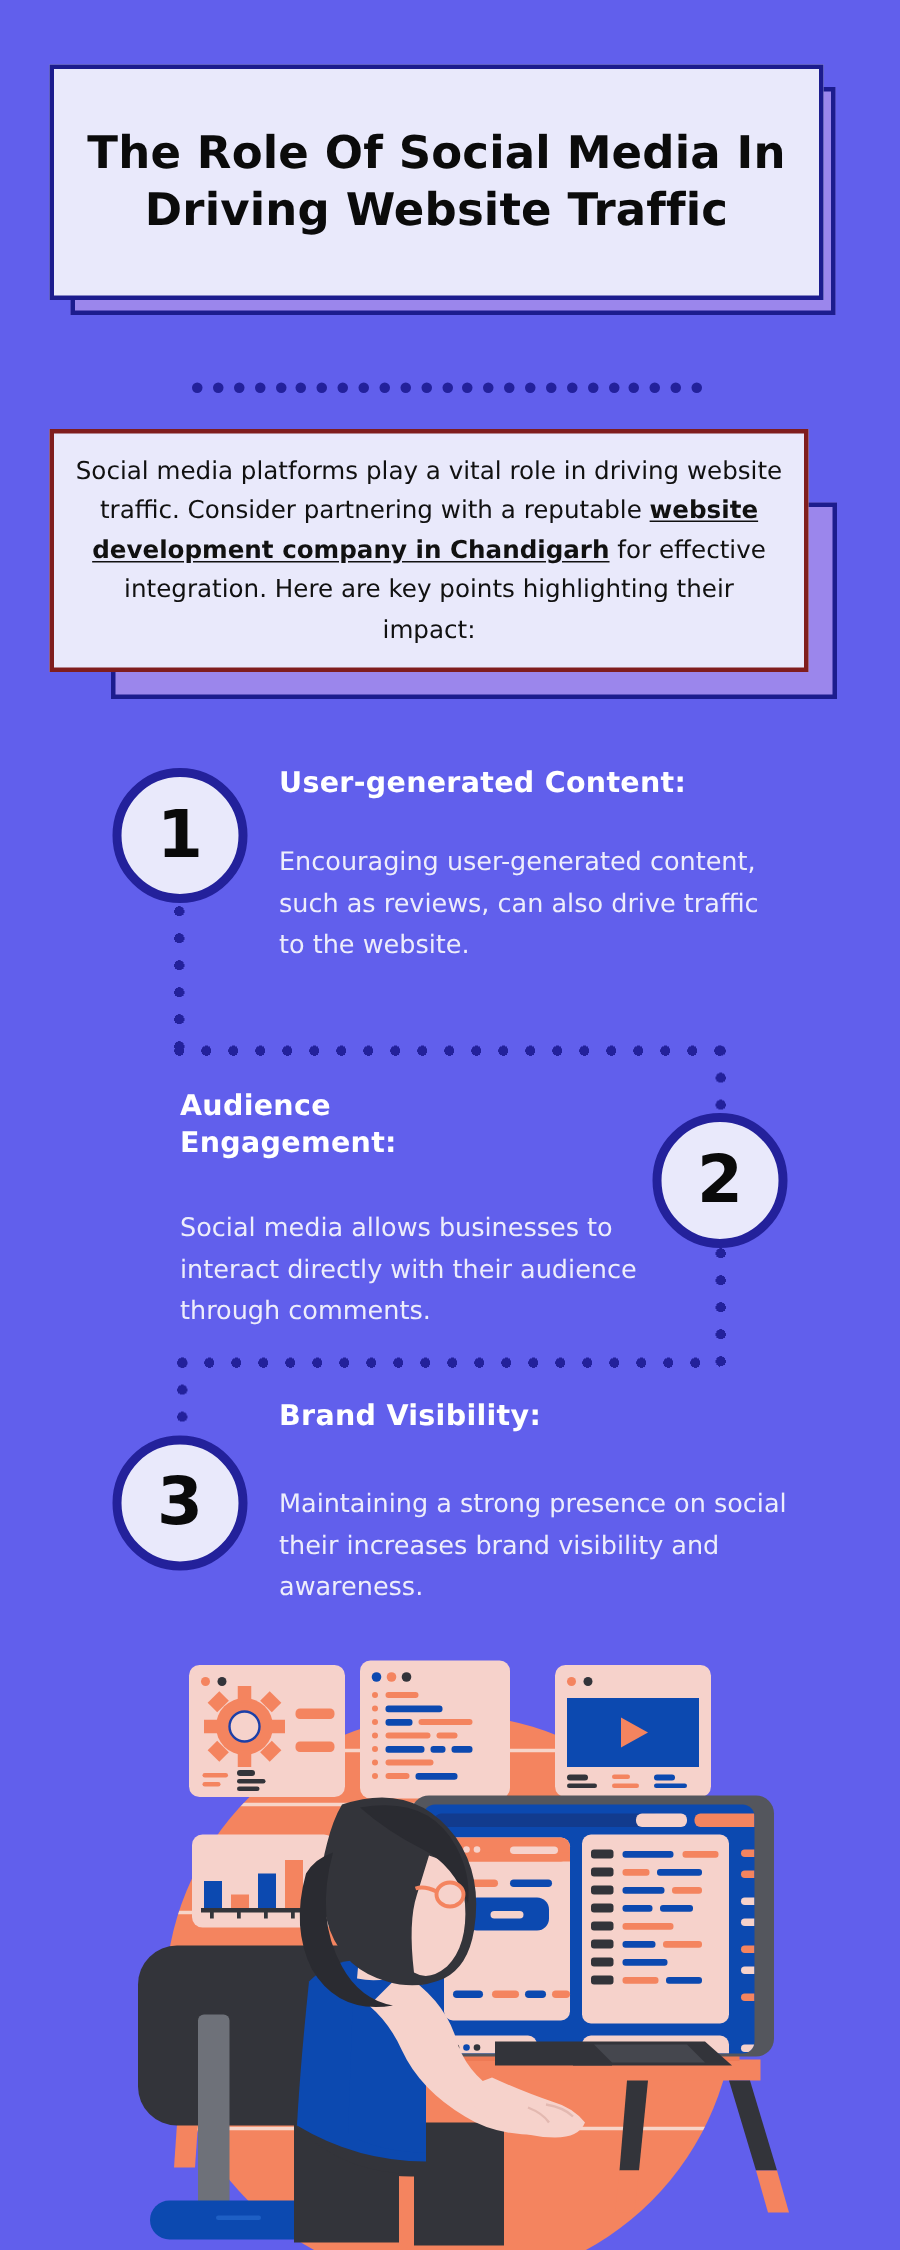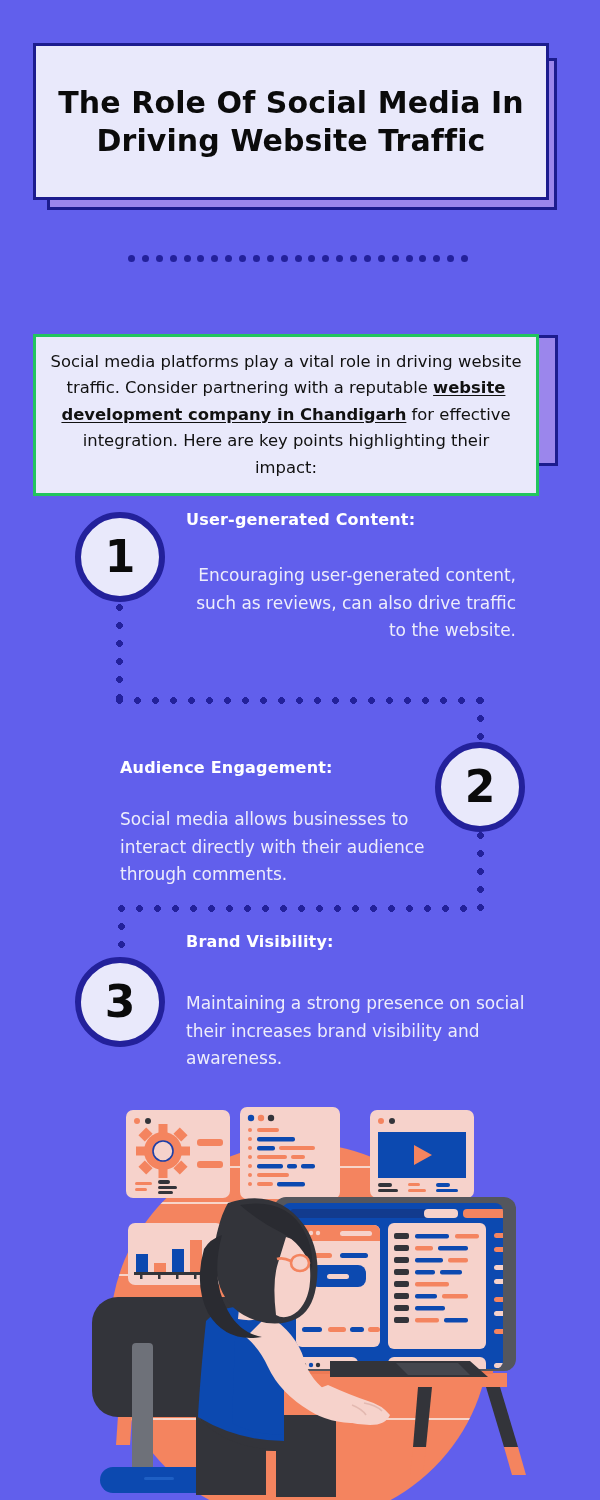--- a/index.html
+++ b/index.html
@@ -47,22 +47,22 @@
   #intro-shadow {
     position: absolute; left: 74px; top: 335px - 286px;
     width: 484px; height: 131px;
     background: #9B86EC;
     border: 3px solid #1C1C8E;
   }
   #intro-card {
     position: absolute; left: 33px; top: 0;
     width: 506px; height: 162px;
     background: #E9E9FB;
-    border: 3px solid #22c55e;
-    display: flex; align-items: center; justify-content: center; margin-top: 48px;
+    border: 3px solid #7f1d1d;
+    display: flex; align-items: center; justify-content: center;
   }
   #intro-text {
     font-size: 16.4px; color: #111; text-align: center;
     line-height: 1.62; padding: 0 14px;
   }
   #intro-text b { font-weight: bold; text-decoration: underline; text-underline-offset: 2px; }
 
   
   .dotline { position: absolute; }
   .dotline.v {
@@ -82,21 +82,21 @@
     background: #E9E9FB; border: 6px solid #23219B;
     display: flex; align-items: center; justify-content: center;
     z-index: 4;
   }
   .num-circle span {
     font-size: 44px; font-weight: bold; color: #0A0A0A; line-height: 1;
   }
 
   
   .pt-head {
-    position: absolute; font-size: 16px; font-weight: bold;
+    position: absolute; font-size: 19px; font-weight: bold;
     color: #FFFFFF; line-height: 1.3; letter-spacing: .2px;
   }
   .pt-body {
     position: absolute; font-size: 17px; color: #EDEDFB;
     line-height: 1.62;
   }
 
   
   #illo { position: absolute; left: 0; top: 1085px; width: 600px; height: 415px; }
 </style>
@@ -151,26 +151,26 @@
 <div class="dotline h" style="left:116px; top:697px;  width:368px;"></div>
 <div class="dotline v" style="left:477px; top:697px;  height:48px;"></div>
 <div class="dotline v" style="left:477px; top:832px;  height:80px;"></div>
 <div class="dotline h" style="left:118px; top:905px;  width:362px;"></div>
 <div class="dotline v" style="left:118px; top:905px;  height:52px;"></div>
 
 <div class="num-circle" style="left:75px; top:512px;">
   <span>1</span>
 </div>
 <div class="pt-head" style="left:186px; top:510px; width:340px;">User-generated Content:</div>
-<div class="pt-body" style="left:186px; top:562px; width:330px;text-align:right;">Encouraging user-generated content, such as reviews, can also drive traffic to the website.</div>
+<div class="pt-body" style="left:186px; top:562px; width:330px;">Encouraging user-generated content, such as reviews, can also drive traffic to the website.</div>
 
 <div class="num-circle" style="left:435px; top:742px;">
   <span>2</span>
 </div>
-<div class="pt-head" style="left:120px; top:758px; width:230px;">Audience Engagement:</div>
+<div class="pt-head" style="left:120px; top:725px; width:230px;">Audience Engagement:</div>
 <div class="pt-body" style="left:120px; top:806px; width:330px;">Social media allows businesses to interact directly with their audience through comments.</div>
 
 <div class="num-circle" style="left:75px; top:957px;">
   <span>3</span>
 </div>
 <div class="pt-head" style="left:186px; top:932px; width:340px;">Brand Visibility:</div>
 <div class="pt-body" style="left:186px; top:990px; width:340px;">Maintaining a strong presence on social their increases brand visibility and awareness.</div>
 
 <div id="illo">
 <svg viewBox="0 0 600 415" width="600" height="415">

